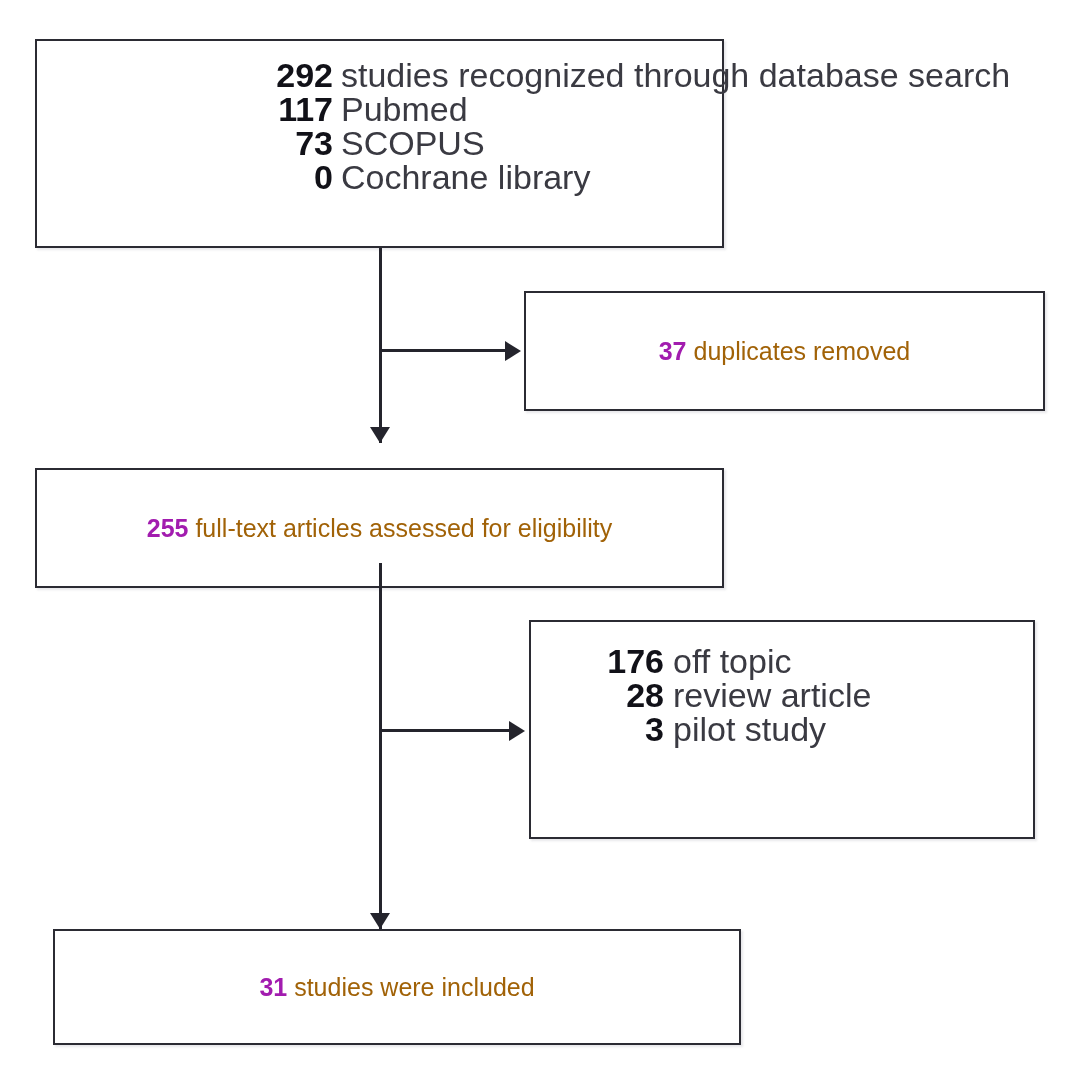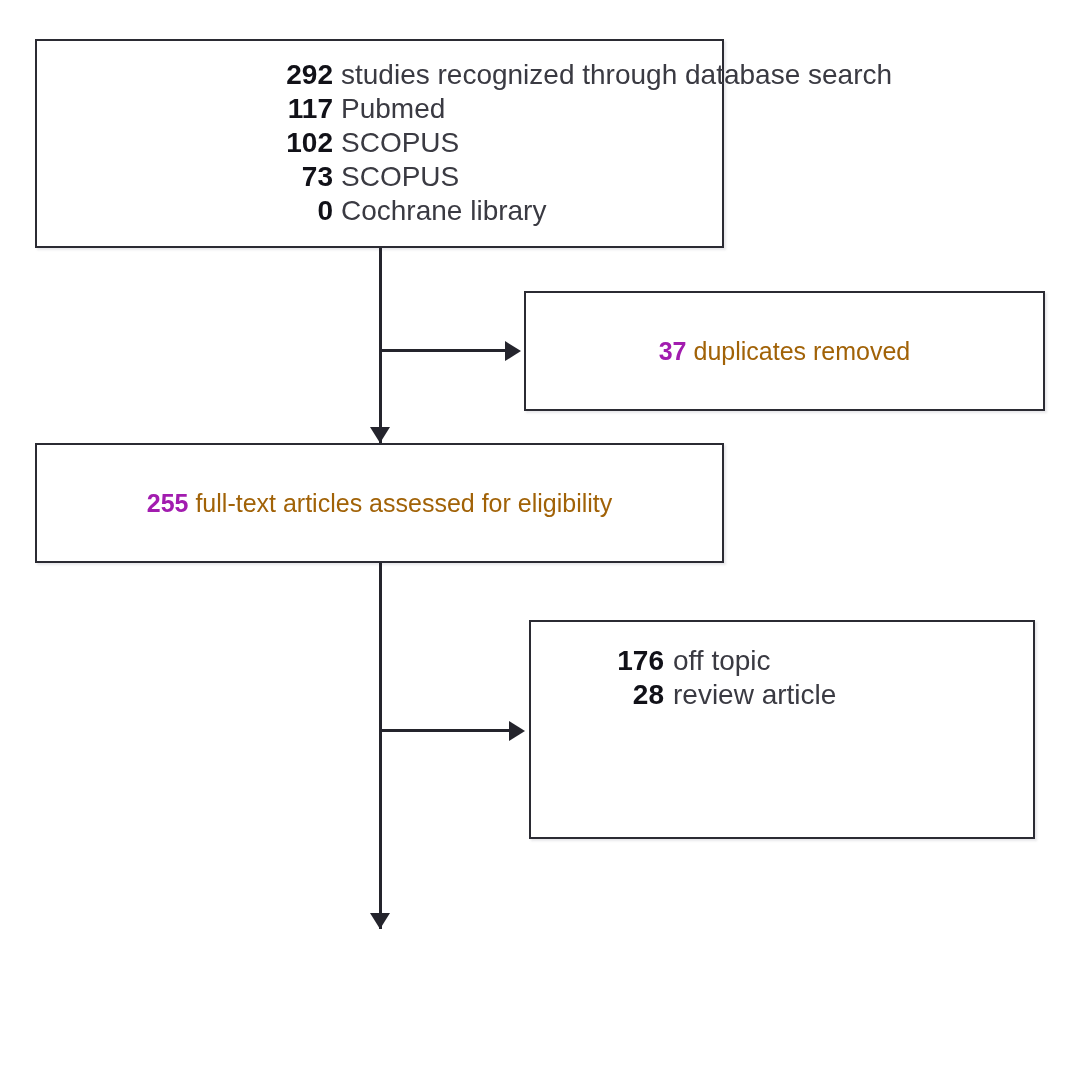--- a/index.html
+++ b/index.html
@@ -31,21 +31,21 @@
     left: 35px;  top: 39px;
     width: 689px; height: 209px;
   }
   
   #box-duplicates {
     left: 524px; top: 291px;
     width: 521px; height: 120px;
   }
   
   #box-fulltext {
-    left: 35px;  top: 443px;
+    left: 35px;  top: 468px;
     width: 689px; height: 120px;
   }
   
   #box-excluded {
     left: 529px; top: 620px;
     width: 506px; height: 219px;
   }
   
   #box-included {
     left: 53px;  top: 929px;
@@ -68,21 +68,21 @@
     color: #a21caf;
   }
   .lbl {
     font-weight: normal;
     color: #a16207;
   }
 
   
   .tab-list {
     position: absolute;
-    font-size: 28px;
+    font-size: 34px;
     line-height: 34px;
     white-space: nowrap;
   }
   #sources-list {
     left: 0px;
     top: 17px;
     width: 100%;
   }
   .tab-row {
     display: block;
@@ -153,23 +153,20 @@
 
   <div class="flow-box" id="box-sources">
     <div class="tab-list" id="sources-list">
       <span class="tab-row head">
         <span class="tab-num">292</span><span class="tab-lbl">studies recognized through database search</span>
       </span>
       <span class="tab-row">
         <span class="tab-num">117</span><span class="tab-lbl">Pubmed</span>
       </span>
       <span class="tab-row">
-        <span class="tab-num">102</span><span class="tab-lbl">SCOPUS</span>
-      </span>
-      <span class="tab-row">
         <span class="tab-num">73</span><span class="tab-lbl">SCOPUS</span>
       </span>
       <span class="tab-row">
         <span class="tab-num">0</span><span class="tab-lbl">Cochrane library</span>
       </span>
     </div>
   </div>
 
   <div class="vline" style="left:379px; top:248px; height:195px;"></div>
   <div class="arrow-down" style="left:370px; top:427px;"></div>
@@ -196,17 +193,25 @@
   <div class="arrow-right" style="left:509px; top:721px;"></div>
 
   <div class="flow-box" id="box-excluded">
     <div class="tab-list" id="excluded-list">
       <span class="tab-row">
         <span class="tab-num">176</span><span class="tab-lbl">off topic</span>
       </span>
       <span class="tab-row">
         <span class="tab-num">28</span><span class="tab-lbl">review article</span>
       </span>
-    </div>
-  </div>
-
+      <span class="tab-row">
+        <span class="tab-num">3</span><span class="tab-lbl">pilot study</span>
+      </span>
+    </div>
+  </div>
+
+  <div class="flow-box" id="box-included">
+    <div class="center-line">
+      <span class="num">31</span><span class="lbl">&nbsp;</span><span class="lbl">studies were included</span>
+    </div>
+  </div>
 
 </div>
 
 </body></html>

